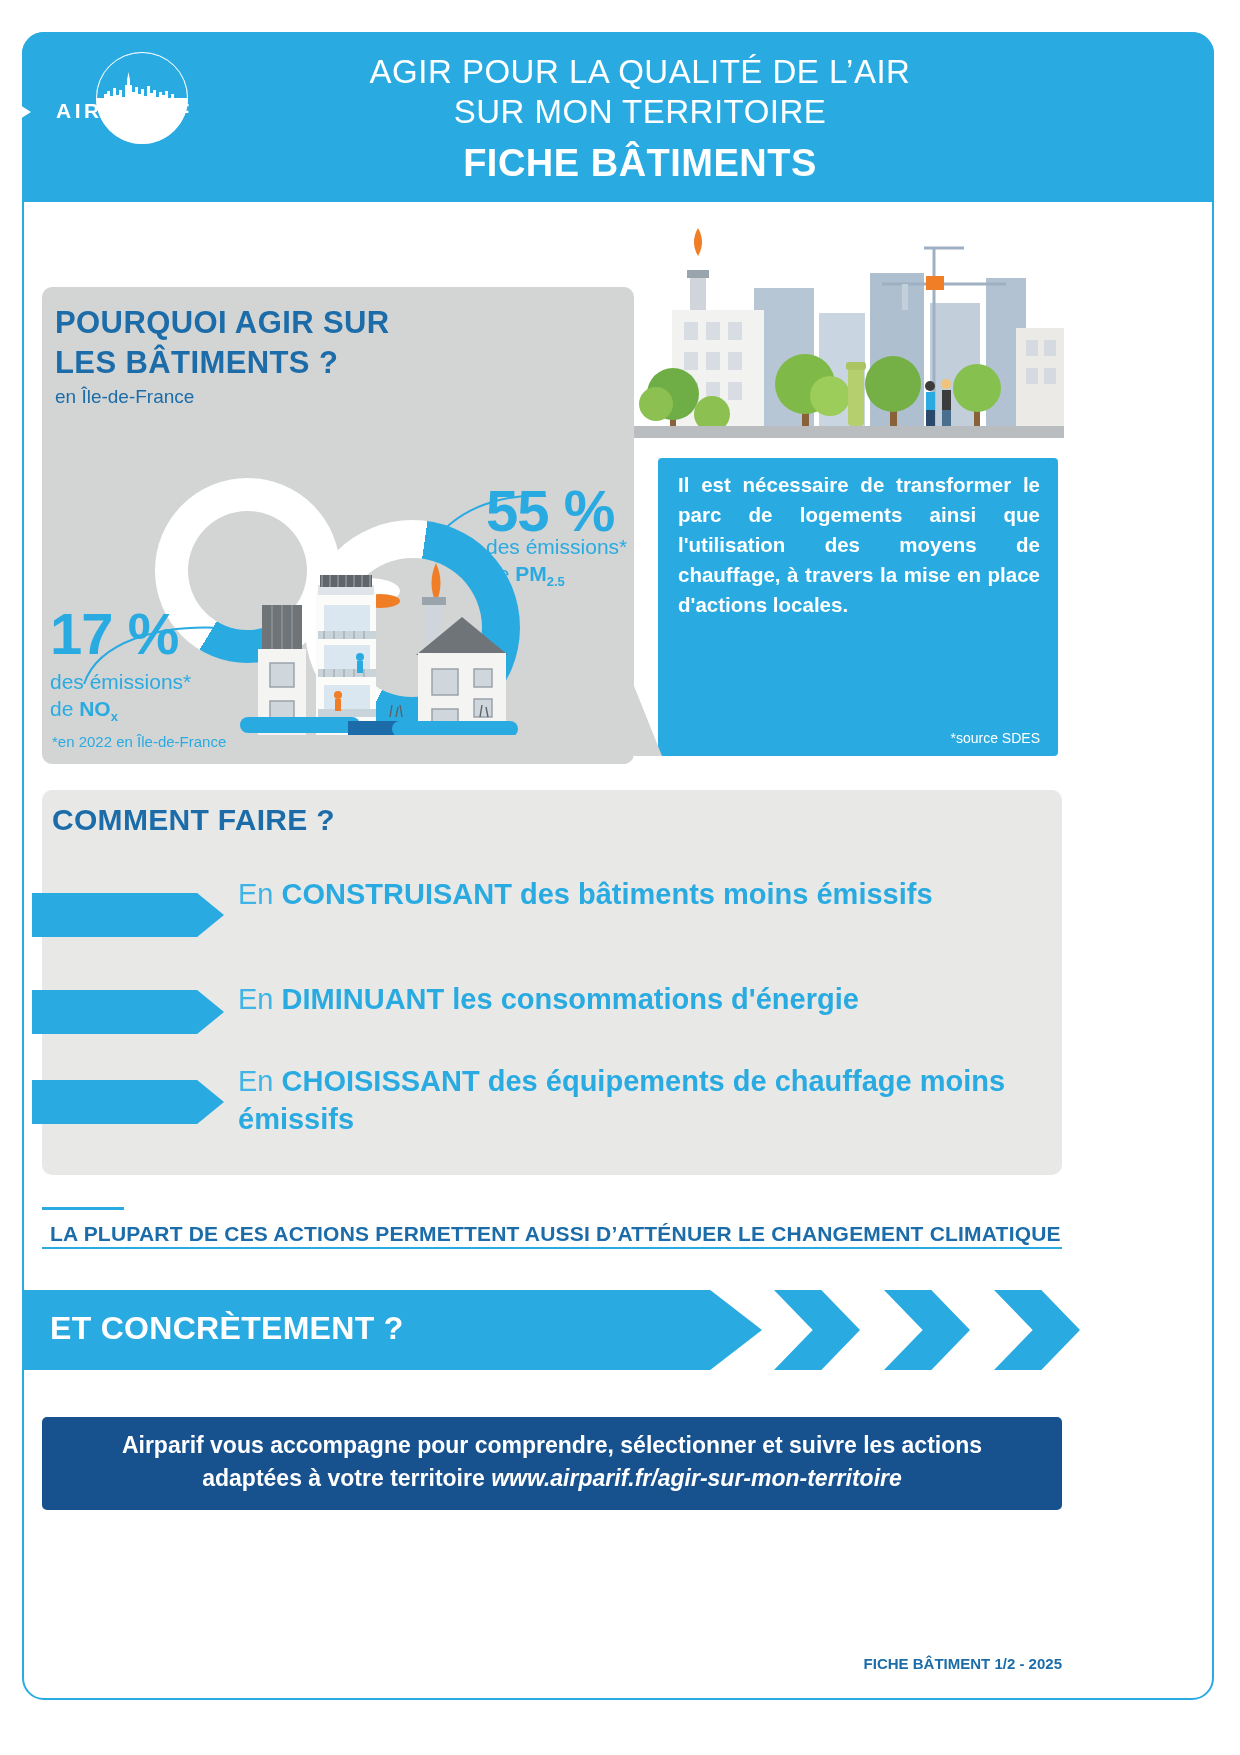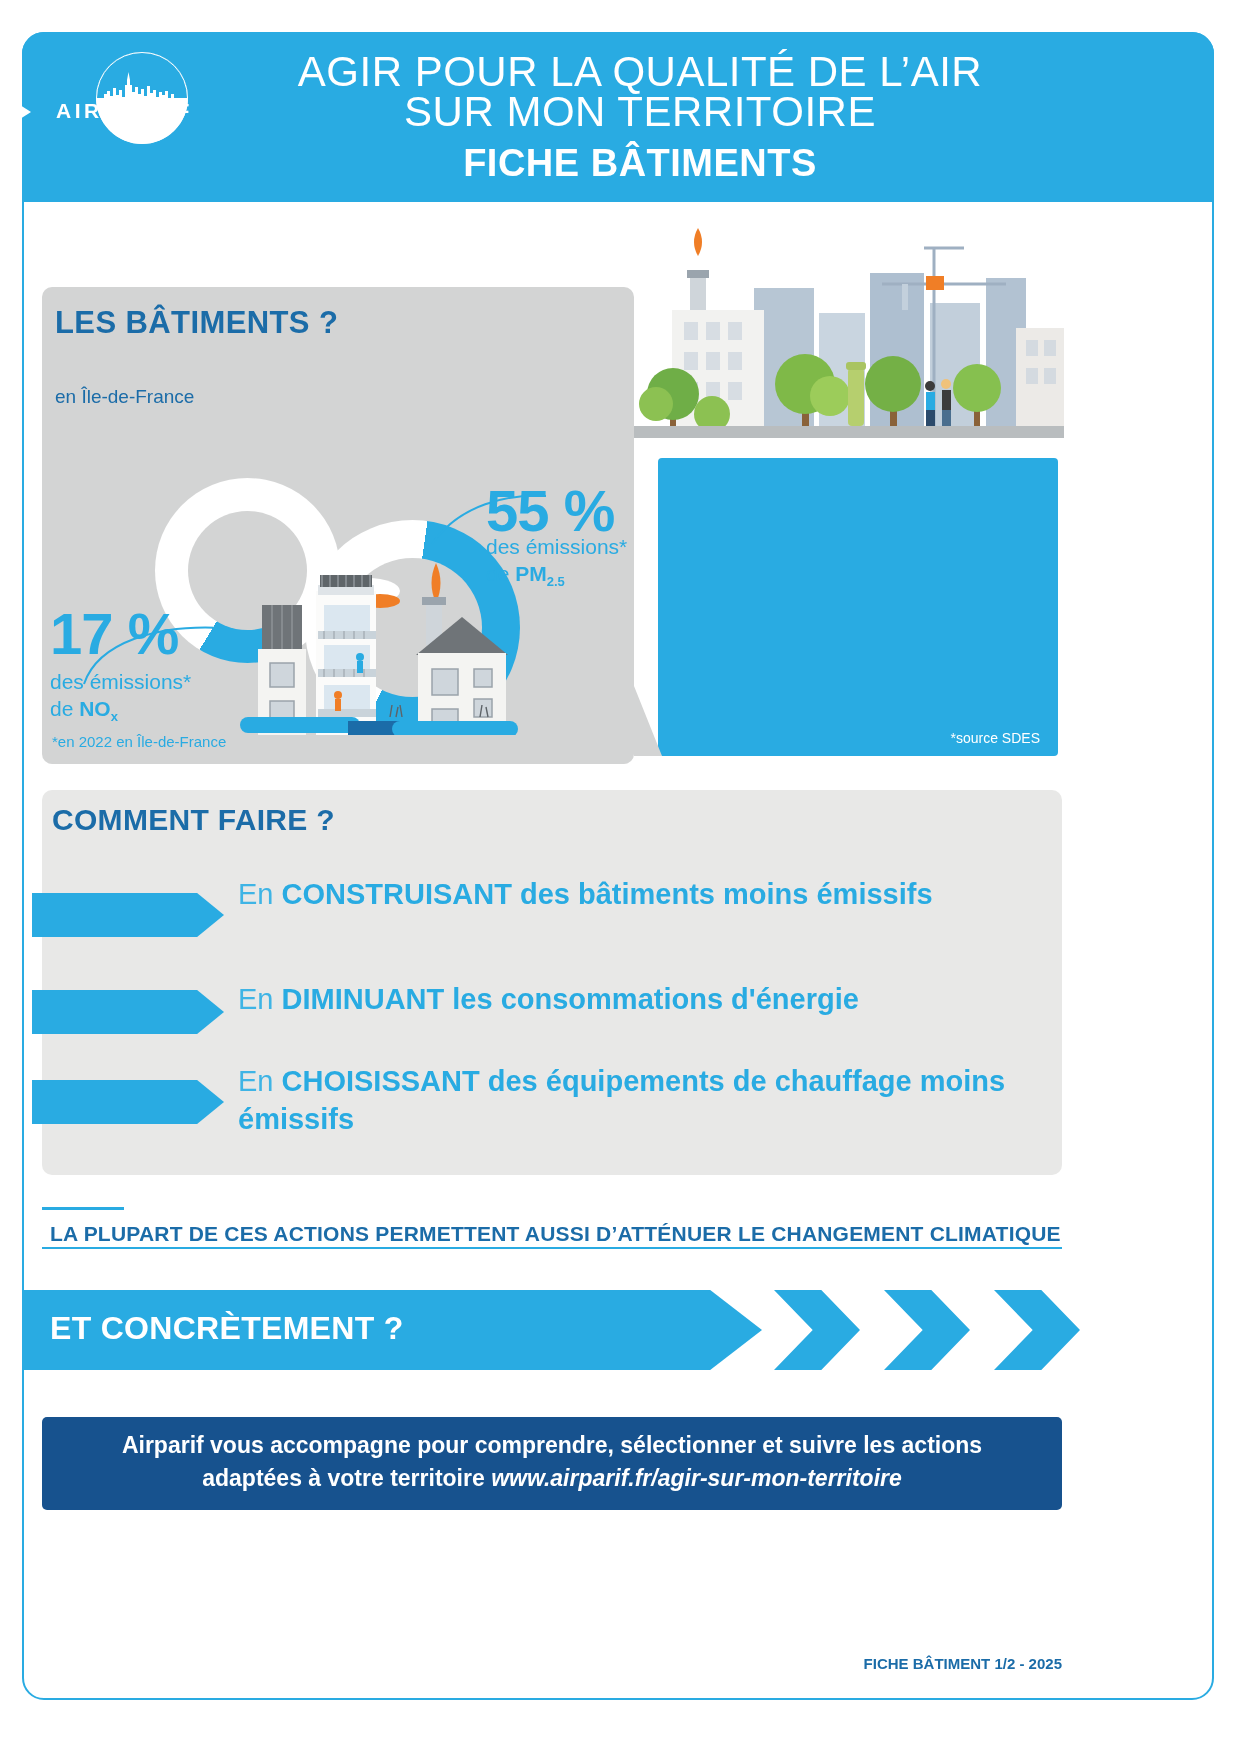--- a/index.html
+++ b/index.html
@@ -40,21 +40,21 @@
     line-height:30px;white-space:nowrap;
   }
   .logo .tri{
     position:absolute;left:0px;top:53px;width:0;height:0;
     border-left:11px solid #fff;border-top:7px solid transparent;border-bottom:7px solid transparent;
   }
   .logo .word span.dark{color:#29ABE2;}
 
   .head-title{
     position:absolute;left:240px;top:52px;width:800px;text-align:center;
-    color:#ffffff;font-size:42px;line-height:40px;font-weight:300;letter-spacing:.5px;
+    color:#ffffff;font-size:33px;line-height:40px;font-weight:300;letter-spacing:.5px;
   }
   .head-sub{
     position:absolute;left:240px;top:142px;width:800px;text-align:center;
     color:#ffffff;font-size:38px;font-weight:bold;letter-spacing:.5px;
   }
 
   
   .why-panel{
     position:absolute;left:42px;top:287px;width:592px;height:477px;
     background:#d3d4d4;border-radius:10px;
@@ -290,20 +290,21 @@
         <rect x="308" y="192" width="9" height="16" fill="#4a6e8e"></rect>
       </g>
 
       <rect x="0" y="208" width="430" height="12" fill="#b9bdbf"></rect>
     </svg>
   </div>
 
   <div class="why-panel"></div>
 
   <div class="why-title">
+    <div>POURQUOI AGIR SUR</div>
     <div>LES BÂTIMENTS ?</div>
   </div>
   <div class="why-sub">en Île-de-France</div>
 
   <div class="donut" id="donut-nox" style="background:conic-gradient(from 150deg,#29ABE2 0 17%,#ffffff 17% 100%);">
     <div class="hole"></div>
   </div>
 
   <div class="donut" id="donut-pm" style="background:conic-gradient(from 8deg,#29ABE2 0 55%,#ffffff 55% 100%);">
     <div class="hole"></div>
@@ -405,20 +406,21 @@
   <div class="nox-note">*en 2022 en Île-de-France</div>
 
   <div class="pct-big pm-pct">55 %</div>
   <div class="pm-l1">des émissions*</div>
   <div class="pm-l2">
     <span>de </span><b>PM</b><b><sub>2.5</sub></b>
   </div>
 
   <div class="callout"></div>
   <div class="callout-notch"></div>
+  <div class="callout-bold">Il est nécessaire de transformer le parc de logements ainsi que l'utilisation des moyens de chauffage, à travers la mise en place d'actions locales.</div>
   <div class="callout-src">*source SDES</div>
 
   <div class="how-panel"></div>
   <div class="how-title">COMMENT FAIRE ?</div>
 
   <div class="row" id="row1">
     <div class="arrow"></div>
     <div class="row-txt">
       <span class="light">En </span><span>CONSTRUISANT</span><span> des bâtiments moins émissifs</span>
     </div>

